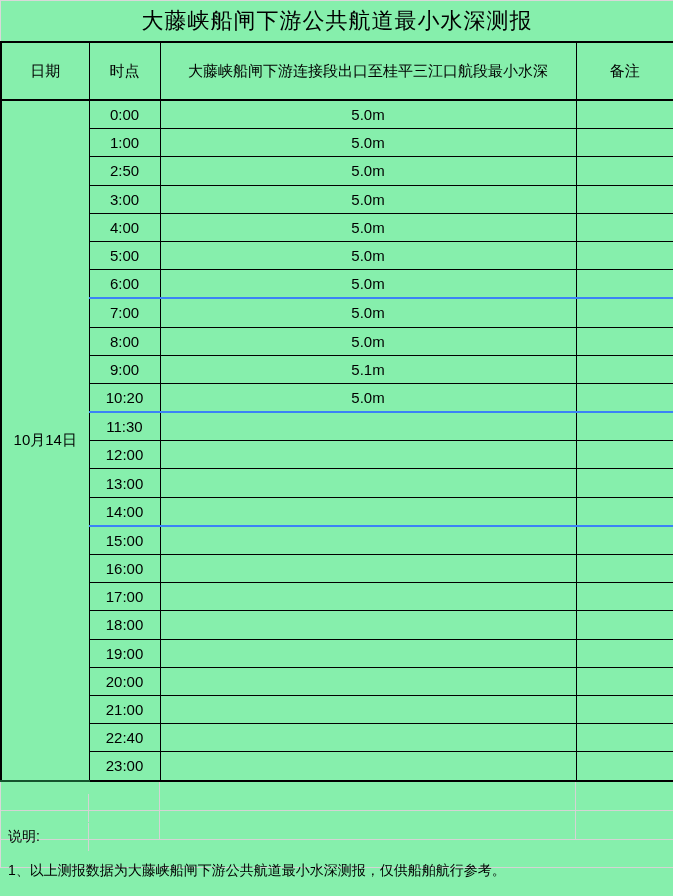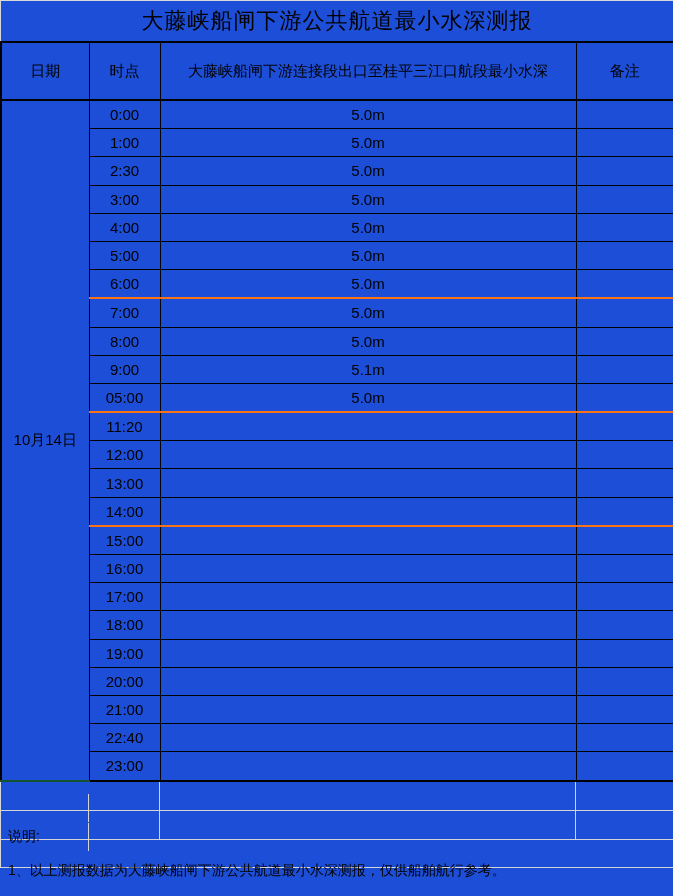--- a/index.html
+++ b/index.html
@@ -1,19 +1,19 @@
 <!DOCTYPE html>
 <html><head>
 <meta charset="utf-8">
 <style>
   html,body{margin:0;padding:0;background:#ffffff;}
   .sheet{
     position:relative;
     width:673px;height:896px;
-    background:#1d4ed8;color:#000;
+    background:#86efac;color:#000;
     font-family:"Liberation Sans","DejaVu Sans",sans-serif;
     overflow:hidden;
     box-sizing:border-box;
   }
   
   .title-row{
     height:41px;
     border-top:1px solid #d9d9d9;
     border-left:1px solid #d9d9d9;
     display:flex;align-items:center;justify-content:center;
@@ -44,21 +44,21 @@
   table.report td{
     border:1px solid #000;
     height:27.2px;
     font-size:15px;
     text-align:center;
     vertical-align:middle;
     padding:0;
     overflow:hidden;
   }
   table.report td.date-cell{font-size:15px;}
-  table.report tr.sec-end td{border-bottom:2px solid #f97316;}
+  table.report tr.sec-end td{border-bottom:2px solid #3b82f6;}
   table.report td.date-cell{border-bottom:2px solid #14532d;}
   
   .bottom{
     font-size:14px;
     border-left:1px solid #d9d9d9;
     box-sizing:border-box;
   }
   .b-row{
     display:flex;
     border-bottom:1px solid #d4d4d4;
@@ -108,21 +108,21 @@
         <td>0:00</td>
         <td>5.0m</td>
         <td></td>
       </tr>
       <tr>
         <td>1:00</td>
         <td>5.0m</td>
         <td></td>
       </tr>
       <tr>
-        <td>2:30</td>
+        <td>2:50</td>
         <td>5.0m</td>
         <td></td>
       </tr>
       <tr>
         <td>3:00</td>
         <td>5.0m</td>
         <td></td>
       </tr>
       <tr>
         <td>4:00</td>
@@ -148,26 +148,26 @@
         <td>8:00</td>
         <td>5.0m</td>
         <td></td>
       </tr>
       <tr>
         <td>9:00</td>
         <td>5.1m</td>
         <td></td>
       </tr>
       <tr class="sec-end">
-        <td>05:00</td>
-        <td>5.0m</td>
-        <td></td>
-      </tr>
-      <tr>
-        <td>11:20</td>
+        <td>10:20</td>
+        <td>5.0m</td>
+        <td></td>
+      </tr>
+      <tr>
+        <td>11:30</td>
         <td></td>
         <td></td>
       </tr>
       <tr>
         <td>12:00</td>
         <td></td>
         <td></td>
       </tr>
       <tr>
         <td>13:00</td>

